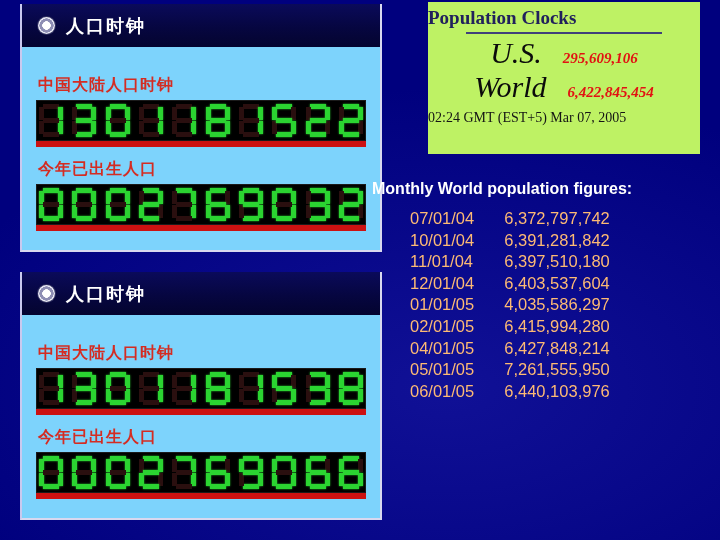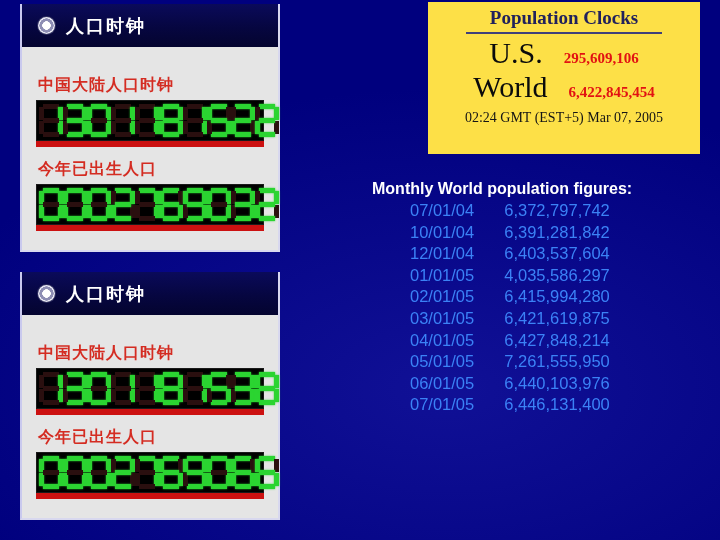--- a/index.html
+++ b/index.html
@@ -12,22 +12,22 @@
   
   .bg-wash{
     position:absolute;inset:0;
     background:
       radial-gradient(120% 90% at 62% 72%, rgba(30,30,170,0.55) 0%, rgba(0,0,126,0) 62%);
     pointer-events:none;
   }
 
   
   .clock-panel{
-    position:absolute;left:20px;width:260px;
-    background:#e5e5e5;
+    position:absolute;left:20px;width:362px;
+    background:#7dd3fc;
     border-left:2px solid #c9c9ee;
     border-right:2px solid #d8d8ef;
     border-bottom:2px solid #d8d8ef;
     box-sizing:border-box;
   }
   #panel-top{top:4px;height:248px;}
   #panel-bottom{top:272px;height:248px;}
 
   .panel-header{
     height:43px;
@@ -78,49 +78,49 @@
   .sD{left:4px;top:28px;width:16px;height:5px;}
   
   .sF{left:0px;top:3px;width:5px;height:13px;}
   .sB{left:19px;top:3px;width:5px;height:13px;}
   .sE{left:0px;top:17px;width:5px;height:13px;}
   .sC{left:19px;top:17px;width:5px;height:13px;}
 
   
   #popclock-card{
     position:absolute;left:428px;top:2px;width:272px;height:152px;
-    background:#fde047;
+    background:#bef264;
     box-sizing:border-box;
-    text-align:center;
+    text-align:left;
     font-family:"Liberation Serif", serif;
   }
   #popclock-title{
     color:#21215c;font-size:19px;font-weight:bold;
     padding-top:5px;letter-spacing:0px;
   }
   #popclock-rule{
     width:196px;height:2px;background:#40407a;margin:3px auto 2px auto;
   }
-  .pc-row{display:flex;align-items:baseline;justify-content:center;gap:21px;}
+  .pc-row{display:flex;align-items:baseline;justify-content:center;gap:21px;font-style:italic;}
   .pc-place{color:#0b0b0b;font-size:30px;font-family:"Liberation Serif", serif;}
   .pc-num{color:#e21212;font-size:15px;font-weight:bold;font-family:"Liberation Serif", serif;}
   #popclock-stamp{
     color:#151515;font-size:14px;font-weight:normal;
     margin-top:6px;font-family:"Liberation Serif", serif;
   }
 
   
   #monthly-heading{
     position:absolute;left:372px;top:180px;
     color:#ffffff;font-size:16px;font-weight:bold;
     font-family:"Liberation Sans", sans-serif;
   }
   #monthly-table{
-    position:absolute;left:410px;top:200px;
-    color:#3b82f6;font-size:16.5px;
+    position:absolute;left:410px;top:208px;
+    color:#fdba74;font-size:16.5px;
     font-family:"Liberation Sans", sans-serif;
     border-collapse:collapse;
   }
   #monthly-table td{padding:0 0 1px 0;line-height:20.6px;white-space:nowrap;}
   #monthly-table td.date{padding-right:30px;}
 </style>
 </head>
 <body>
 
 <div class="bg-wash"></div>
@@ -538,45 +538,41 @@
   <tbody>
       <tr>
         <td class="date">07/01/04</td>
         <td>6,372,797,742</td>
       </tr>
       <tr>
         <td class="date">10/01/04</td>
         <td>6,391,281,842</td>
       </tr>
       <tr>
+        <td class="date">11/01/04</td>
+        <td>6,397,510,180</td>
+      </tr>
+      <tr>
         <td class="date">12/01/04</td>
         <td>6,403,537,604</td>
       </tr>
       <tr>
         <td class="date">01/01/05</td>
         <td>4,035,586,297</td>
       </tr>
       <tr>
         <td class="date">02/01/05</td>
         <td>6,415,994,280</td>
       </tr>
       <tr>
-        <td class="date">03/01/05</td>
-        <td>6,421,619,875</td>
-      </tr>
-      <tr>
         <td class="date">04/01/05</td>
         <td>6,427,848,214</td>
       </tr>
       <tr>
         <td class="date">05/01/05</td>
         <td>7,261,555,950</td>
       </tr>
       <tr>
         <td class="date">06/01/05</td>
         <td>6,440,103,976</td>
       </tr>
-      <tr>
-        <td class="date">07/01/05</td>
-        <td>6,446,131,400</td>
-      </tr>
     </tbody>
 </table>
 
 </body></html>

